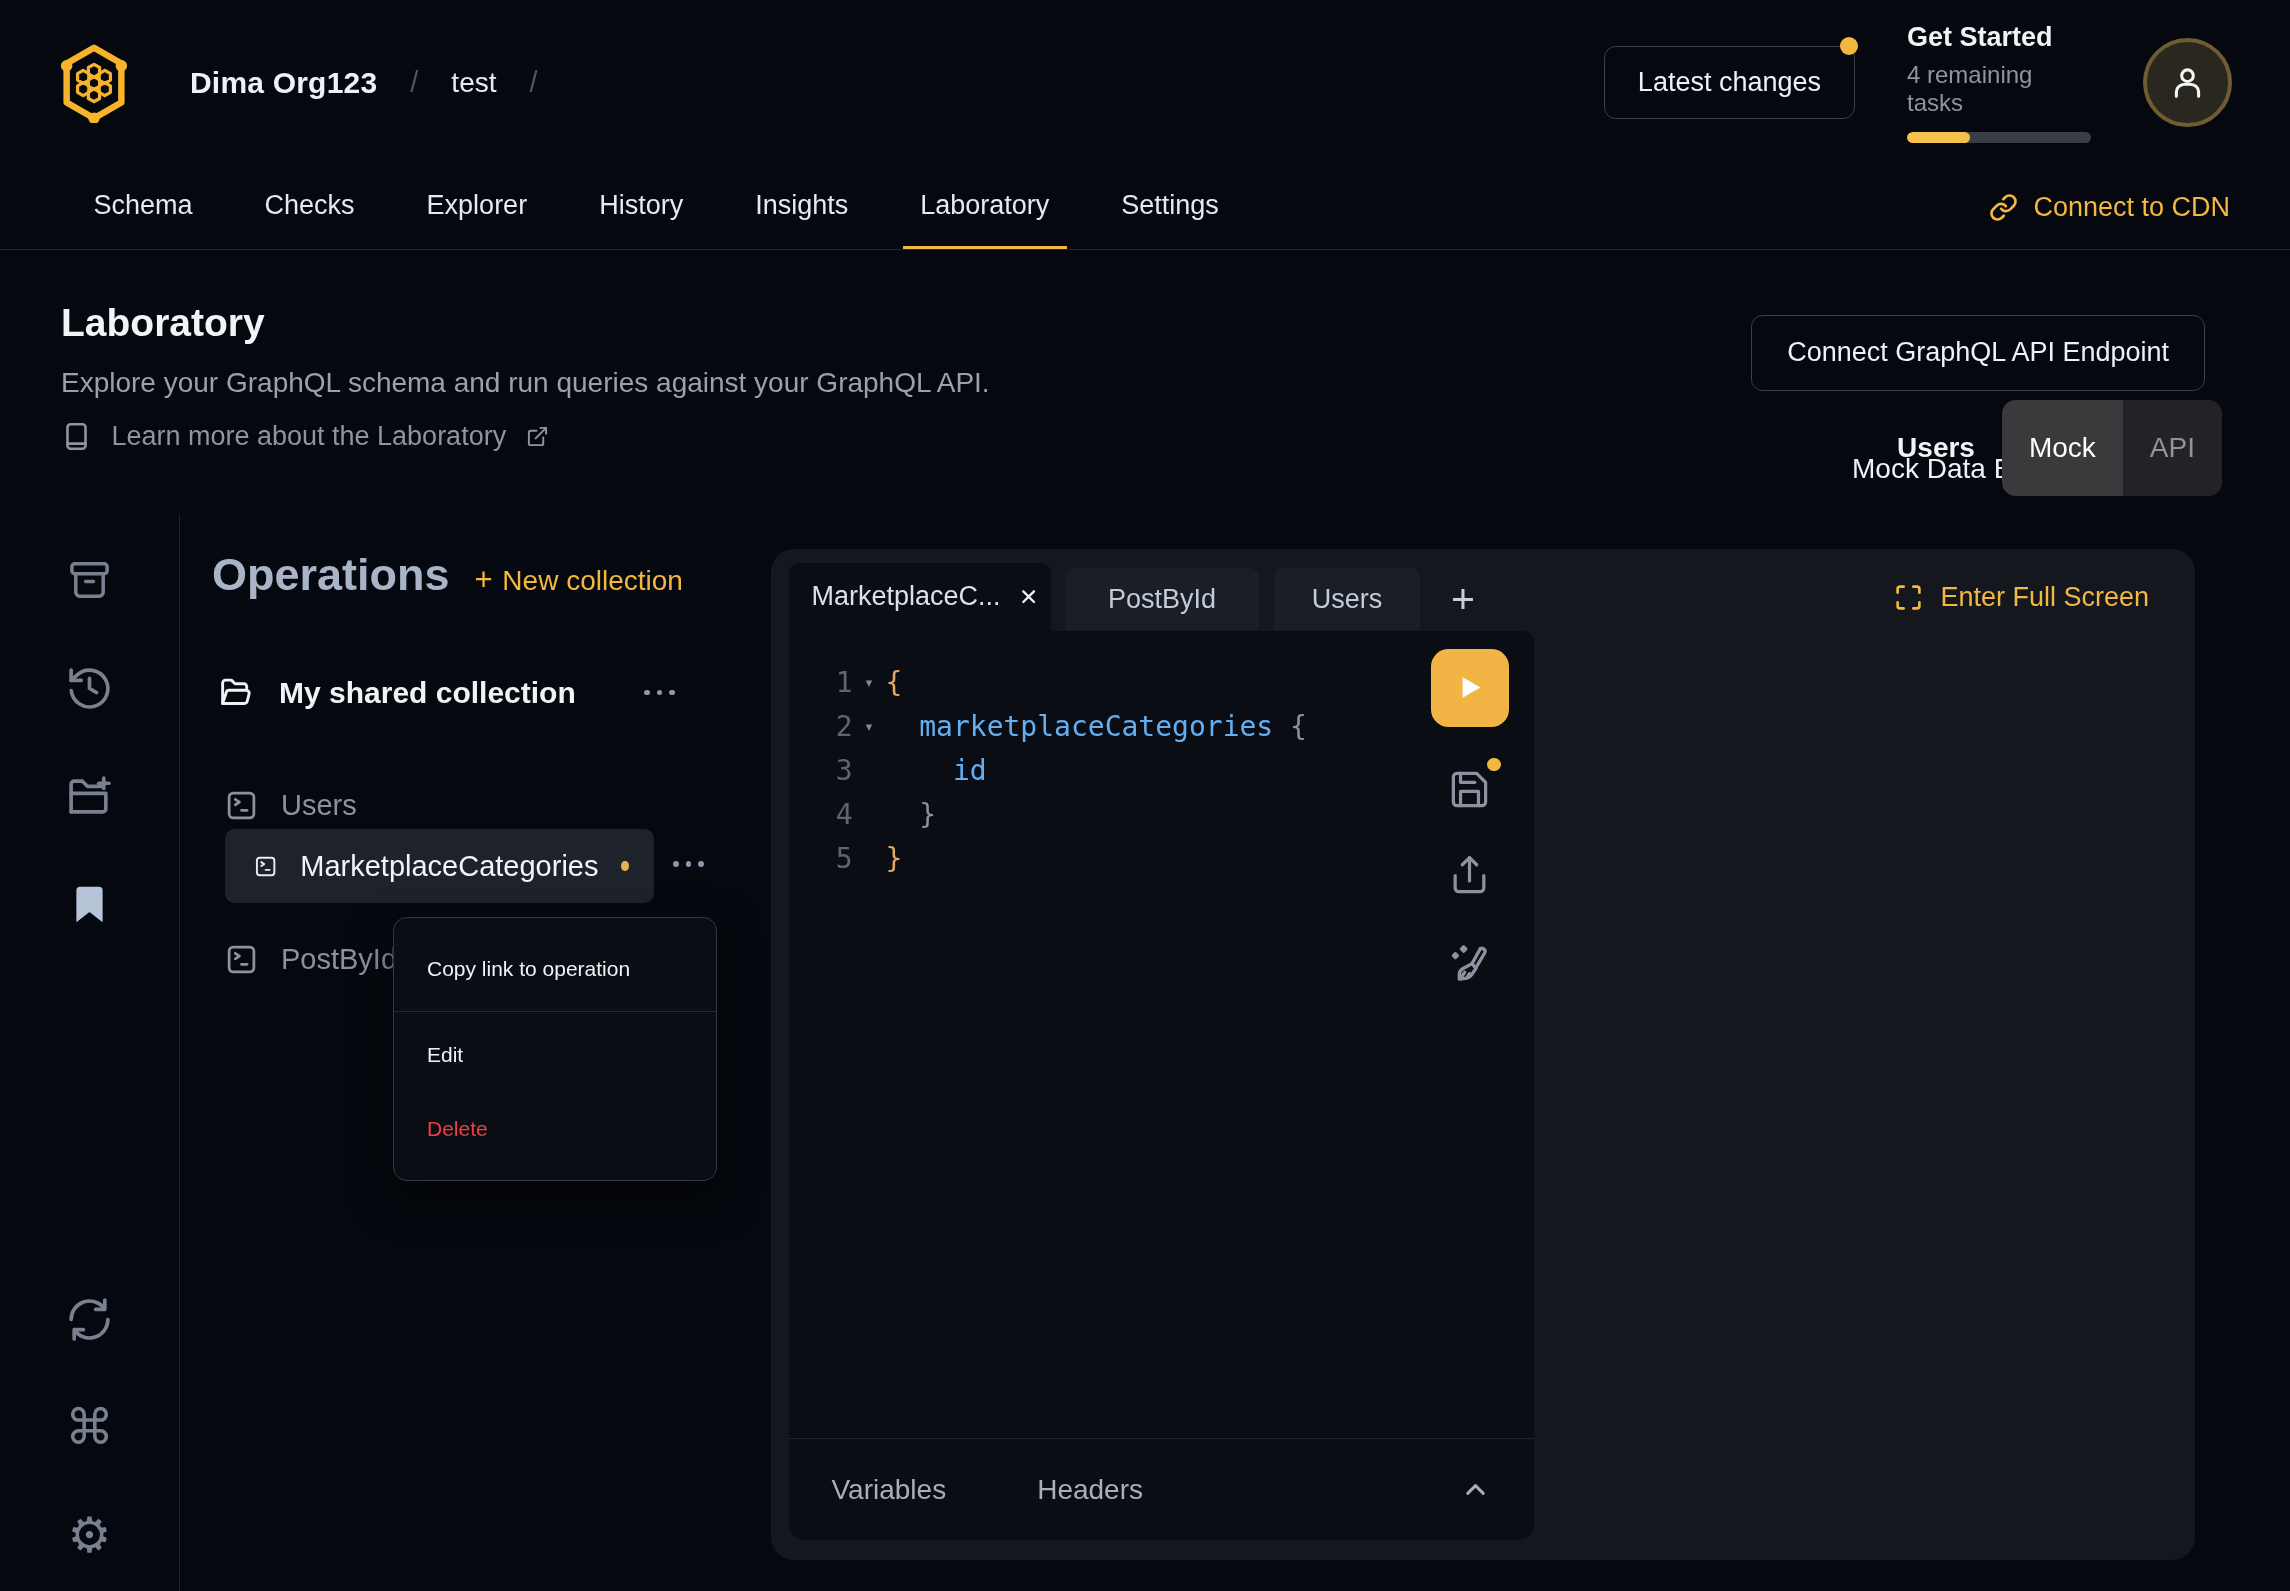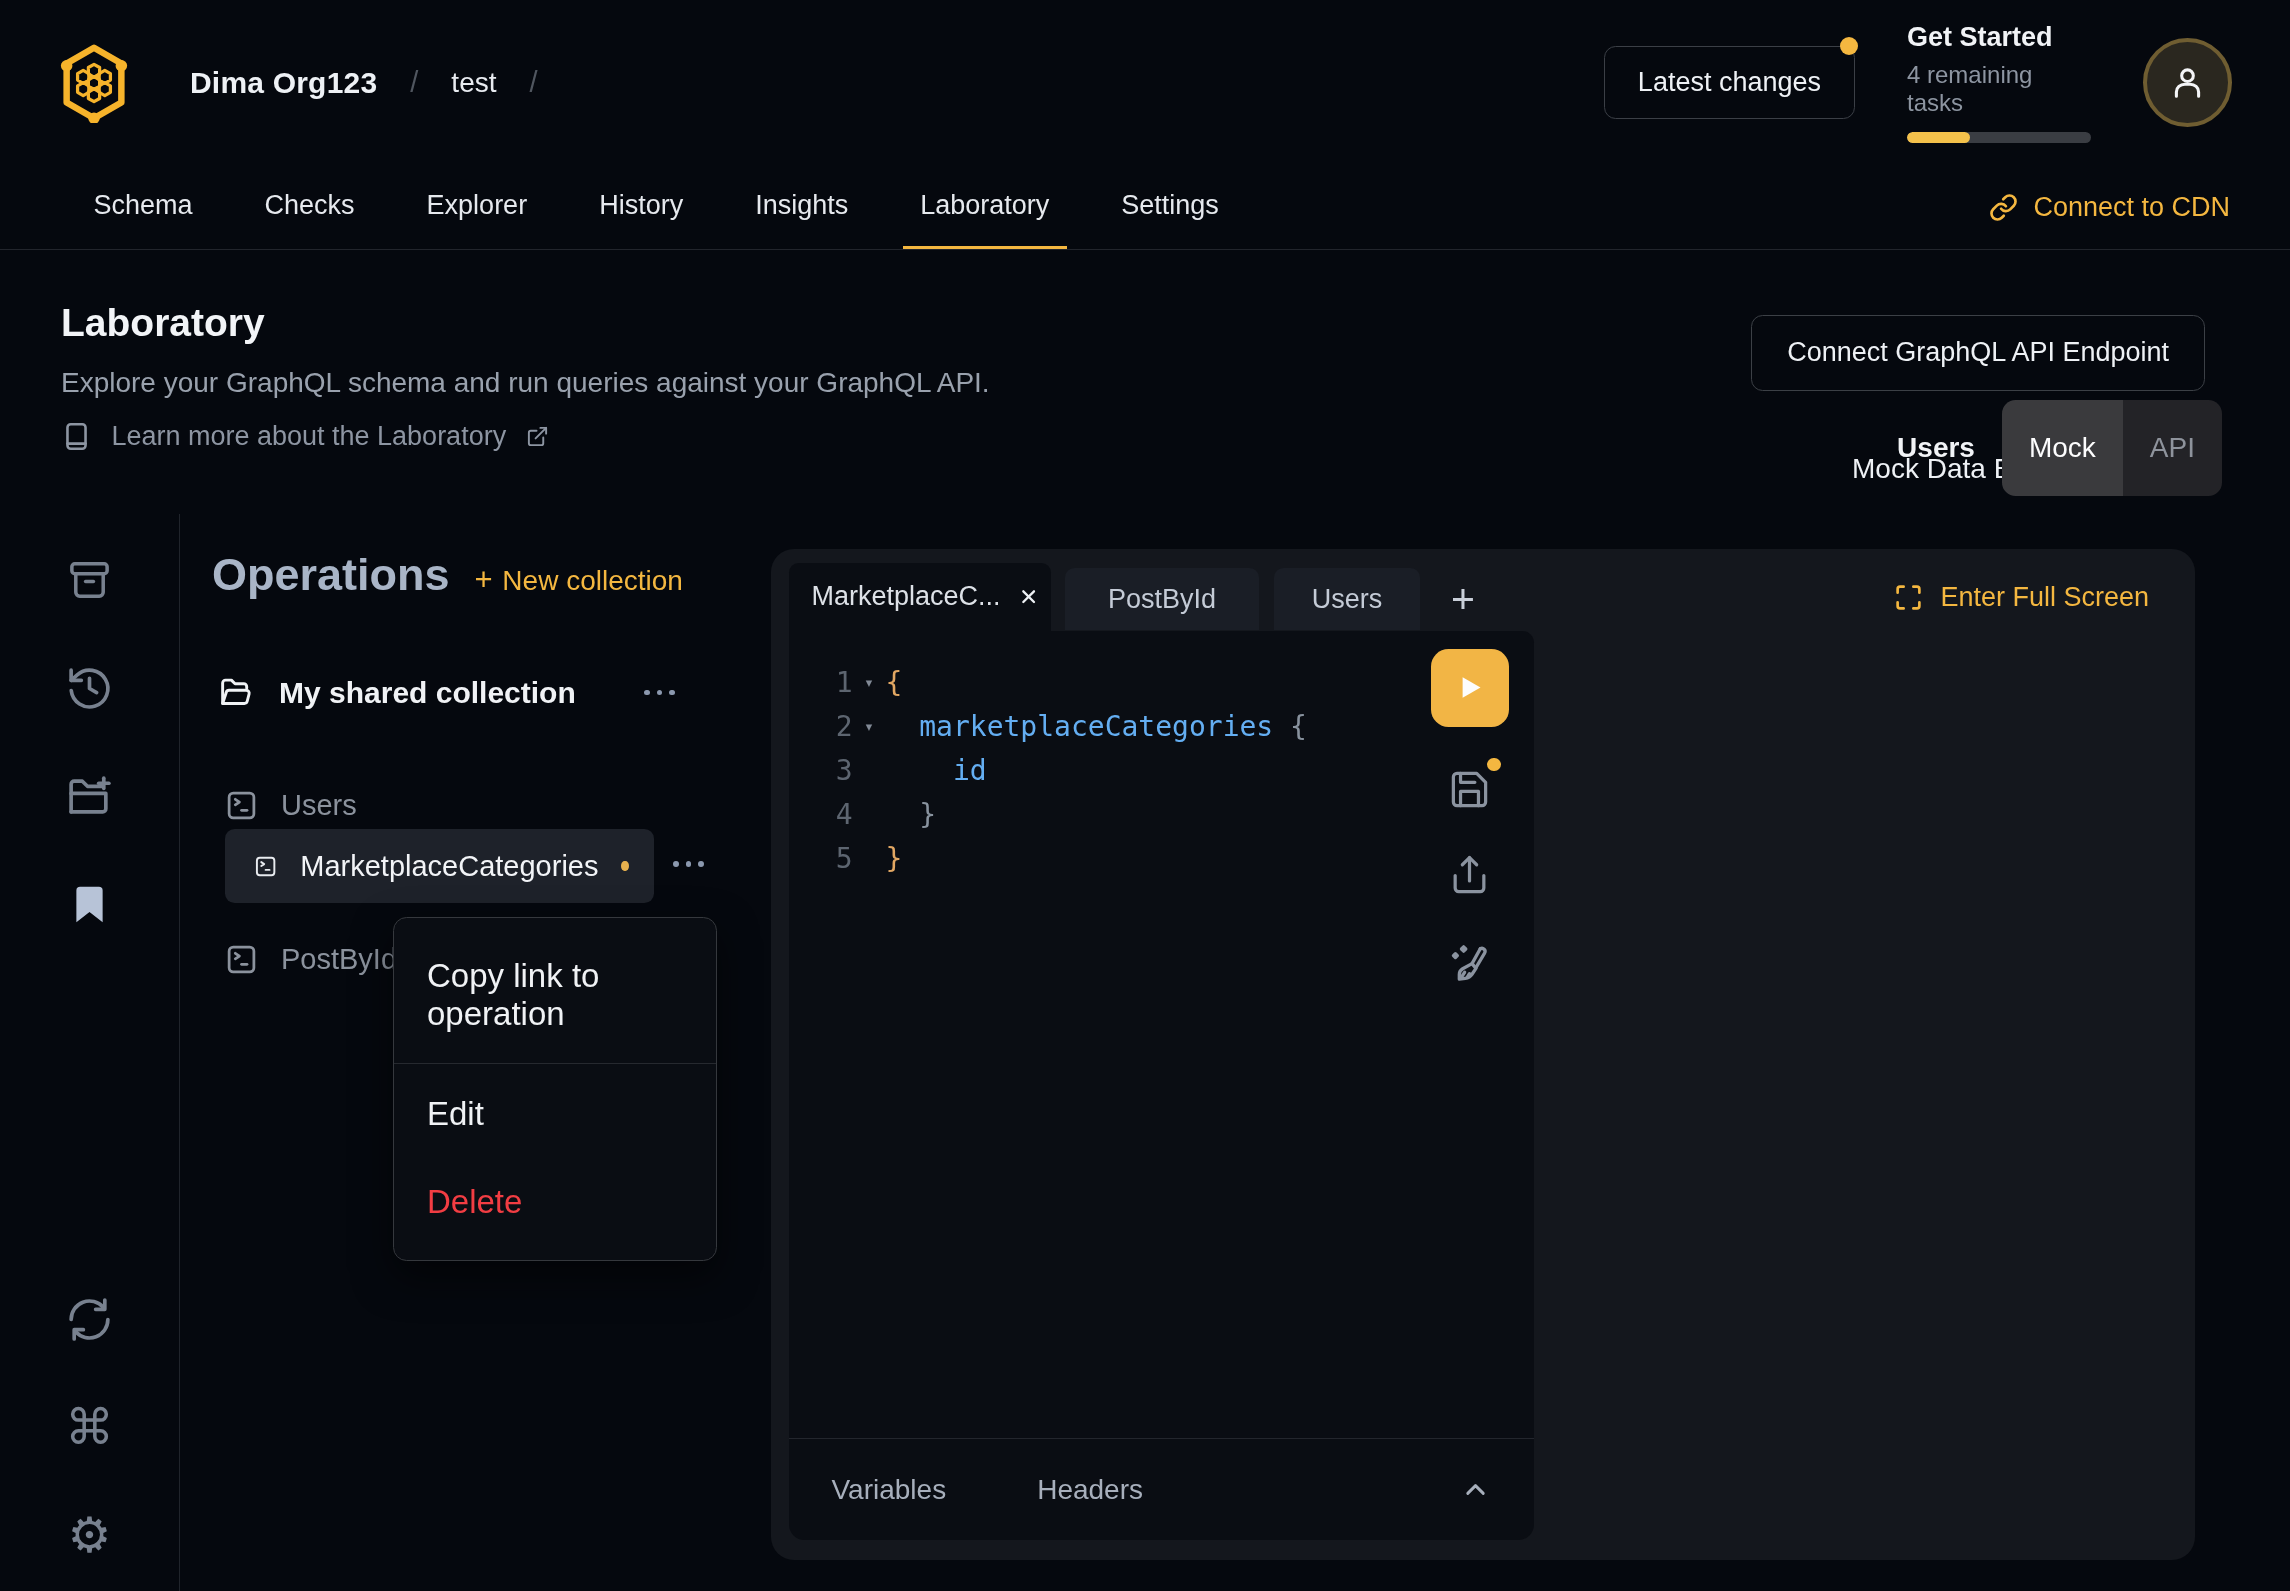--- a/index.html
+++ b/index.html
@@ -88,21 +88,21 @@
     background:#1e222a; border-radius:9.7px; display:flex; align-items:center;
     gap:23px; padding-left:29px; cursor:pointer; font-size:29px; color:#f2f4f7; }
   .op-sel .ticon { color:#e8ebef; }
   .unsaved-dot { width:10.7px; height:10.7px; border-radius:50%; background:#e8b14e; margin-left:auto; margin-right:25px; }
   .row-dots { position:absolute; left:493px; }
 
   
   .ctx-menu { position:absolute; left:393px; top:917px; width:324px;
     background:#0a0d13; border:1.9px solid #35383d; border-radius:13.6px;
     padding:13.6px 0; z-index:30; box-shadow:0 15.5px 39px rgba(0,0,0,.55); }
-  .ctx-item { padding:25px 33px; font-size:33px; color:#f0f2f5; cursor:pointer; }
+  .ctx-item { padding:25px 33px; font-size:21px; color:#f0f2f5; cursor:pointer; }
   .ctx-item.danger { color:#f23d43; }
   .ctx-div { height:1px; background:#26292f; margin:5.8px 0; }
 
   
   .panel { position:absolute; left:771px; top:549px; width:1424px; height:1011px;
     background:#14171d; border-radius:23px; }
   .tab-active { position:absolute; left:17.5px; top:13.6px; width:262px; height:68px;
     background:#0a0d13; border-radius:9.7px 9.7px 0 0; display:flex; align-items:center;
     padding:0 23px; gap:17.5px; font-size:27px; color:#dde1e7; cursor:pointer; z-index:2; }
   .tab-x { margin-left:auto; color:#eef1f5; cursor:pointer; display:flex; }

